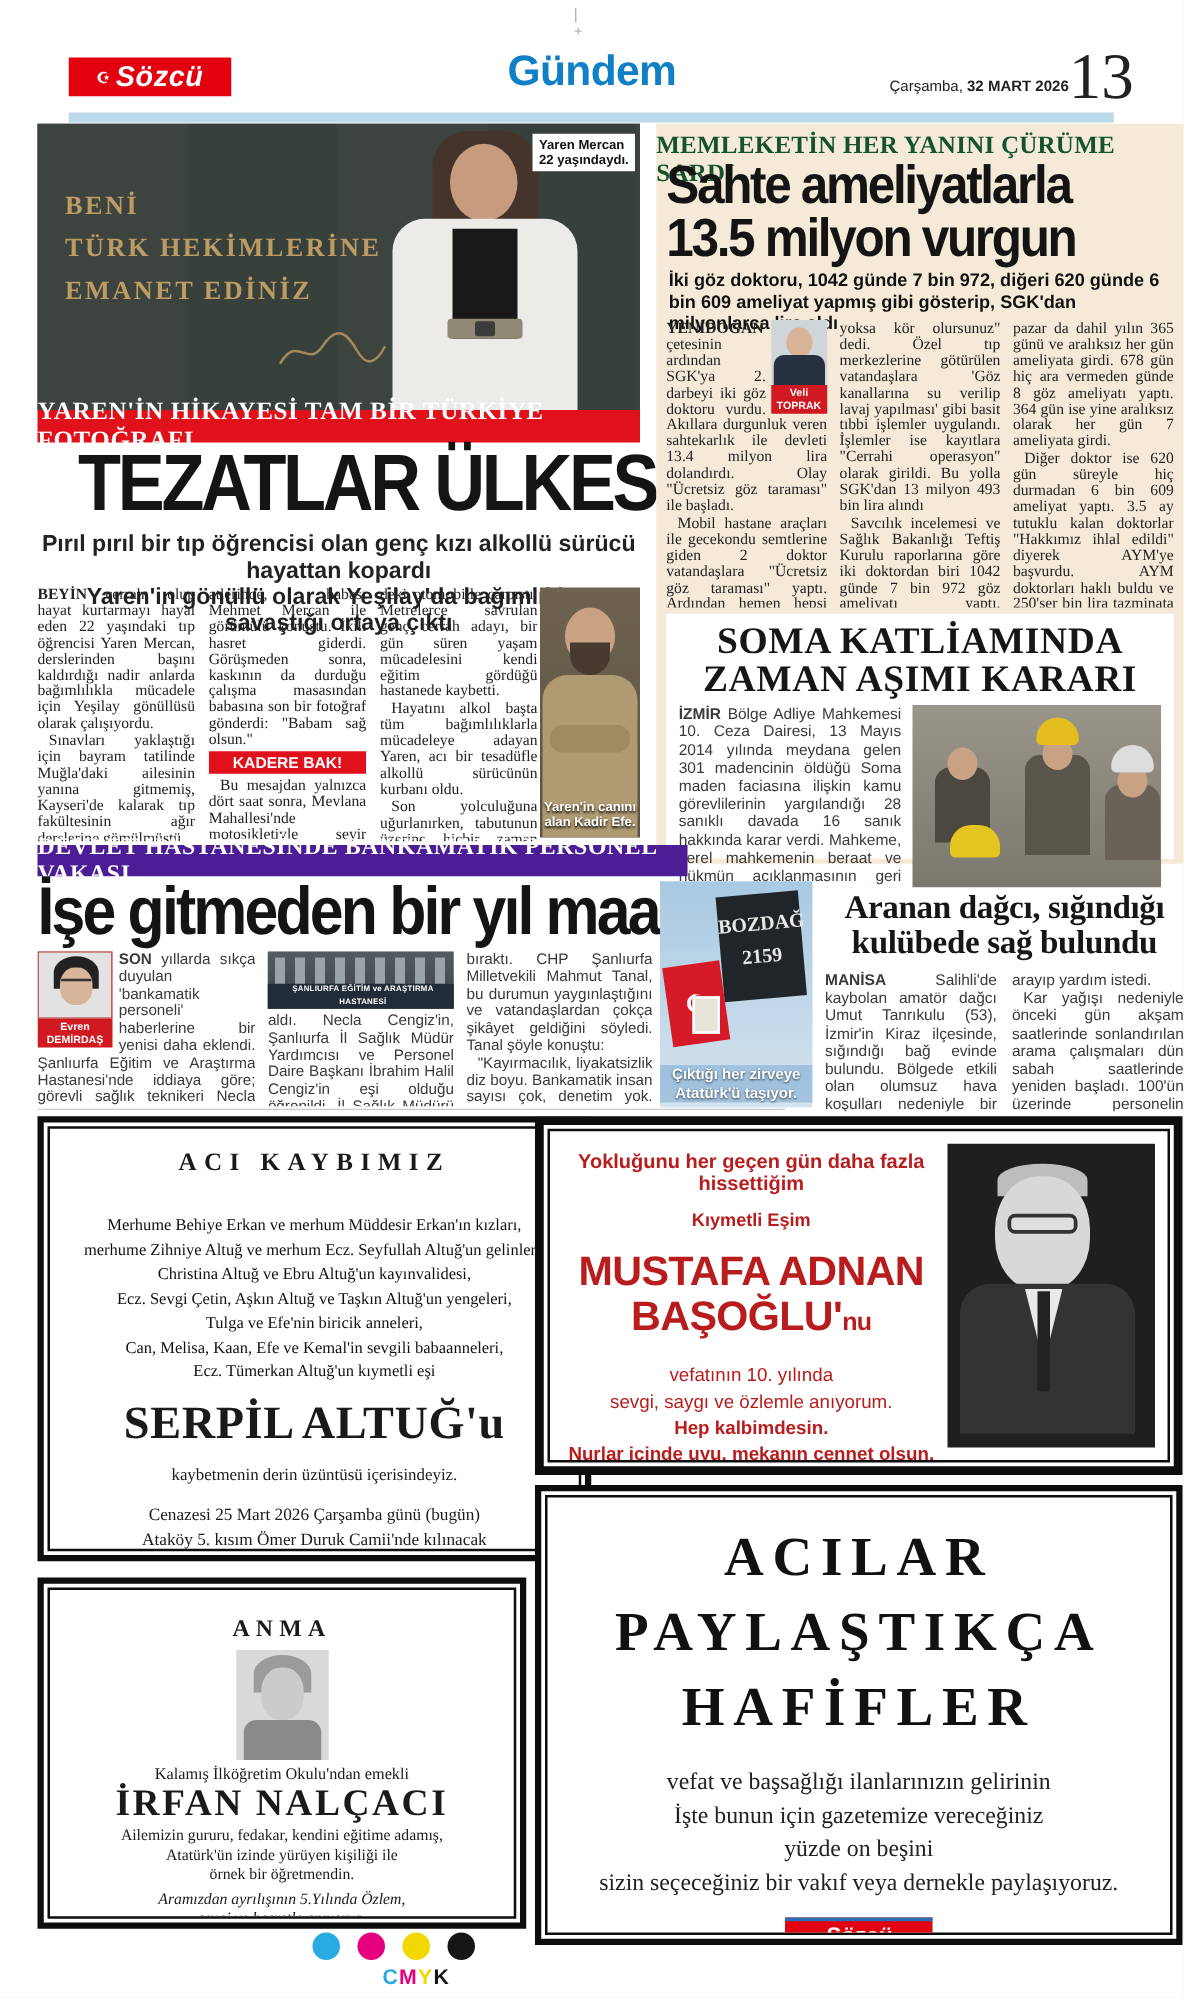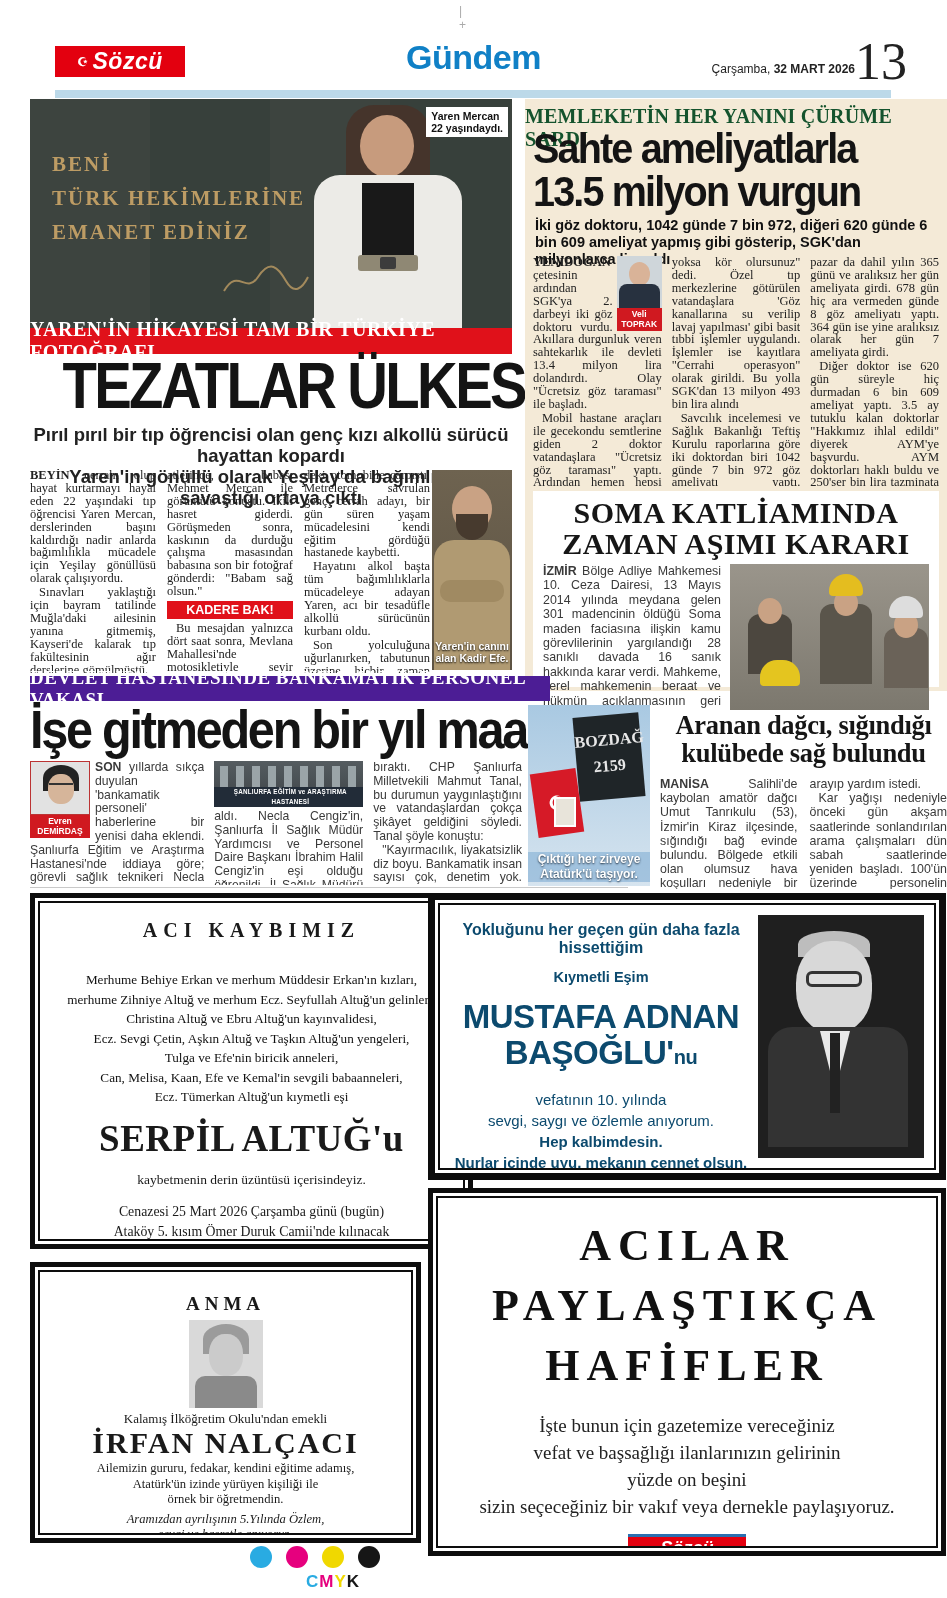--- a/index.html
+++ b/index.html
@@ -115,21 +115,21 @@
   #anma .photo{width:74px;height:88px;margin:5px auto 3px;background:#d9d9d9;position:relative;overflow:hidden}
   #anma .photo .hair{position:absolute;left:14px;top:4px;width:46px;height:30px;background:#9b9b9b;border-radius:50% 50% 0 0}
   #anma .photo .face{position:absolute;left:20px;top:14px;width:34px;height:42px;background:#cbcbcb;border-radius:45%}
   #anma .photo .suit{position:absolute;left:6px;top:56px;width:62px;height:32px;background:#8a8a8a;border-radius:10px 10px 0 0}
   #anma .sub{font-size:13px;margin-top:2px}
   #anma .name{font:bold 30px "Liberation Serif",serif;letter-spacing:2px;line-height:32px}
   #anma .l1{font-size:12.6px;line-height:15.5px;margin-top:2px}
   #anma .l2{font-style:italic;font-size:12.6px;line-height:15px;margin-top:4px}
   #obit2{left:428px;top:893px;width:518px;height:287px;border-width:7px}
   #obit2 .inner{display:flex;text-align:center}
-  #obit2 .txt{width:318px;padding:16px 6px 0 10px;font-family:"Liberation Sans",sans-serif;color:#0c4a6e}
+  #obit2 .txt{width:318px;padding:16px 6px 0 10px;font-family:"Liberation Sans",sans-serif;color:#b91c1c}
   #obit2 .l1{font:bold 16px "Liberation Sans",sans-serif}
   #obit2 .l2{font:bold 14.5px "Liberation Sans",sans-serif;margin-top:12px}
   #obit2 .name{font:bold 33px "Liberation Sans",sans-serif;line-height:36px;margin-top:14px;letter-spacing:-.5px}
   #obit2 .name .suffix{font-size:20px;font-weight:bold}
   #obit2 .rest{font-size:15px;line-height:21px;margin-top:14px}
   #obit2 .rest .b{font-weight:bold}
   #obit2 .photo{flex:1;margin:10px 10px 10px 0;background:#1f1f1f;position:relative;overflow:hidden}
   #obit2 .photo .face{position:absolute;left:38px;top:26px;width:76px;height:92px;background:#d8d8d8;border-radius:46%}
   #obit2 .photo .hair{position:absolute;left:40px;top:16px;width:72px;height:26px;background:#bdbdbd;border-radius:50% 50% 0 0}
   #obit2 .photo .gl{position:absolute;left:48px;top:56px;width:56px;height:16px;border:3px solid #333;border-radius:6px;background:rgba(255,255,255,.2)}
@@ -396,22 +396,22 @@
   </div>
 
   <div class="abs deathbox" id="ad">
     <div class="inner">
       <div class="title">
         <div>ACILAR</div>
         <div>PAYLAŞTIKÇA</div>
         <div>HAFİFLER</div>
       </div>
       <div class="body">
+        <div>vefat ve başsağlığı ilanlarınızın gelirinin</div>
         <div>İşte bunun için gazetemize vereceğiniz</div>
-        <div>vefat ve başsağlığı ilanlarınızın gelirinin</div>
         <div>yüzde on beşini</div>
         <div>sizin seçeceğiniz bir vakıf veya dernekle paylaşıyoruz.</div>
       </div>
       <div class="logo">
           <span>Sözcü</span>
         </div>
 
     </div>
   </div>
 

